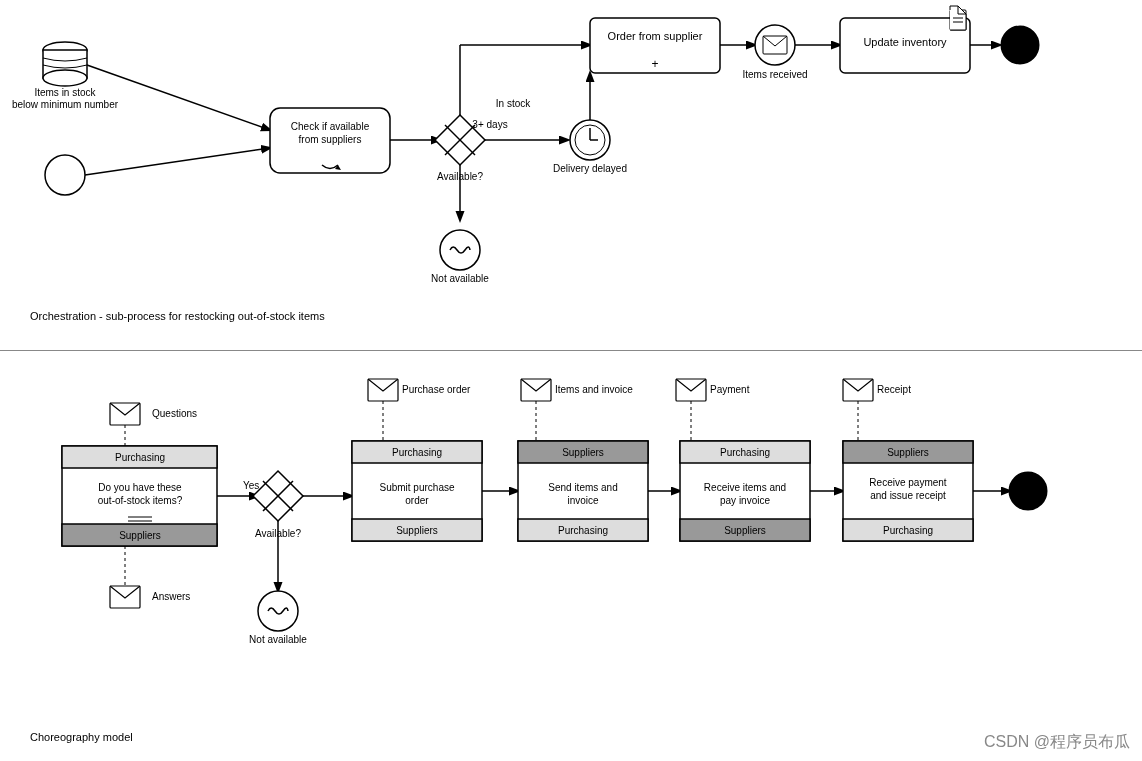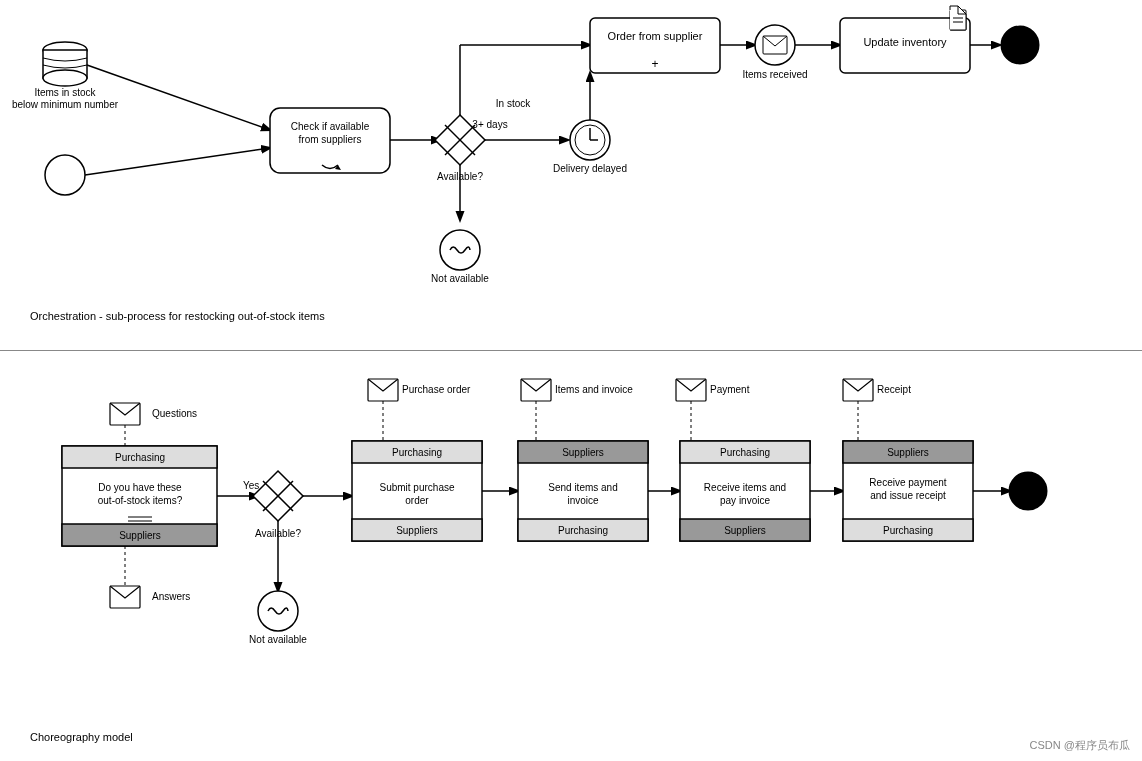--- a/index.html
+++ b/index.html
@@ -45,21 +45,21 @@
     }
     .label-small {
       font-family: Arial, sans-serif;
       font-size: 10px;
       fill: #000;
     }
     .watermark {
       position: absolute;
       bottom: 8px;
       right: 12px;
-      font-size: 11px;
+      font-size: 16px;
       color: #888;
     }
   </style>
 </head>
 <body>
 
 <div class="page">
 
   <div class="diagram-top">
     <svg width="1142" height="350">

